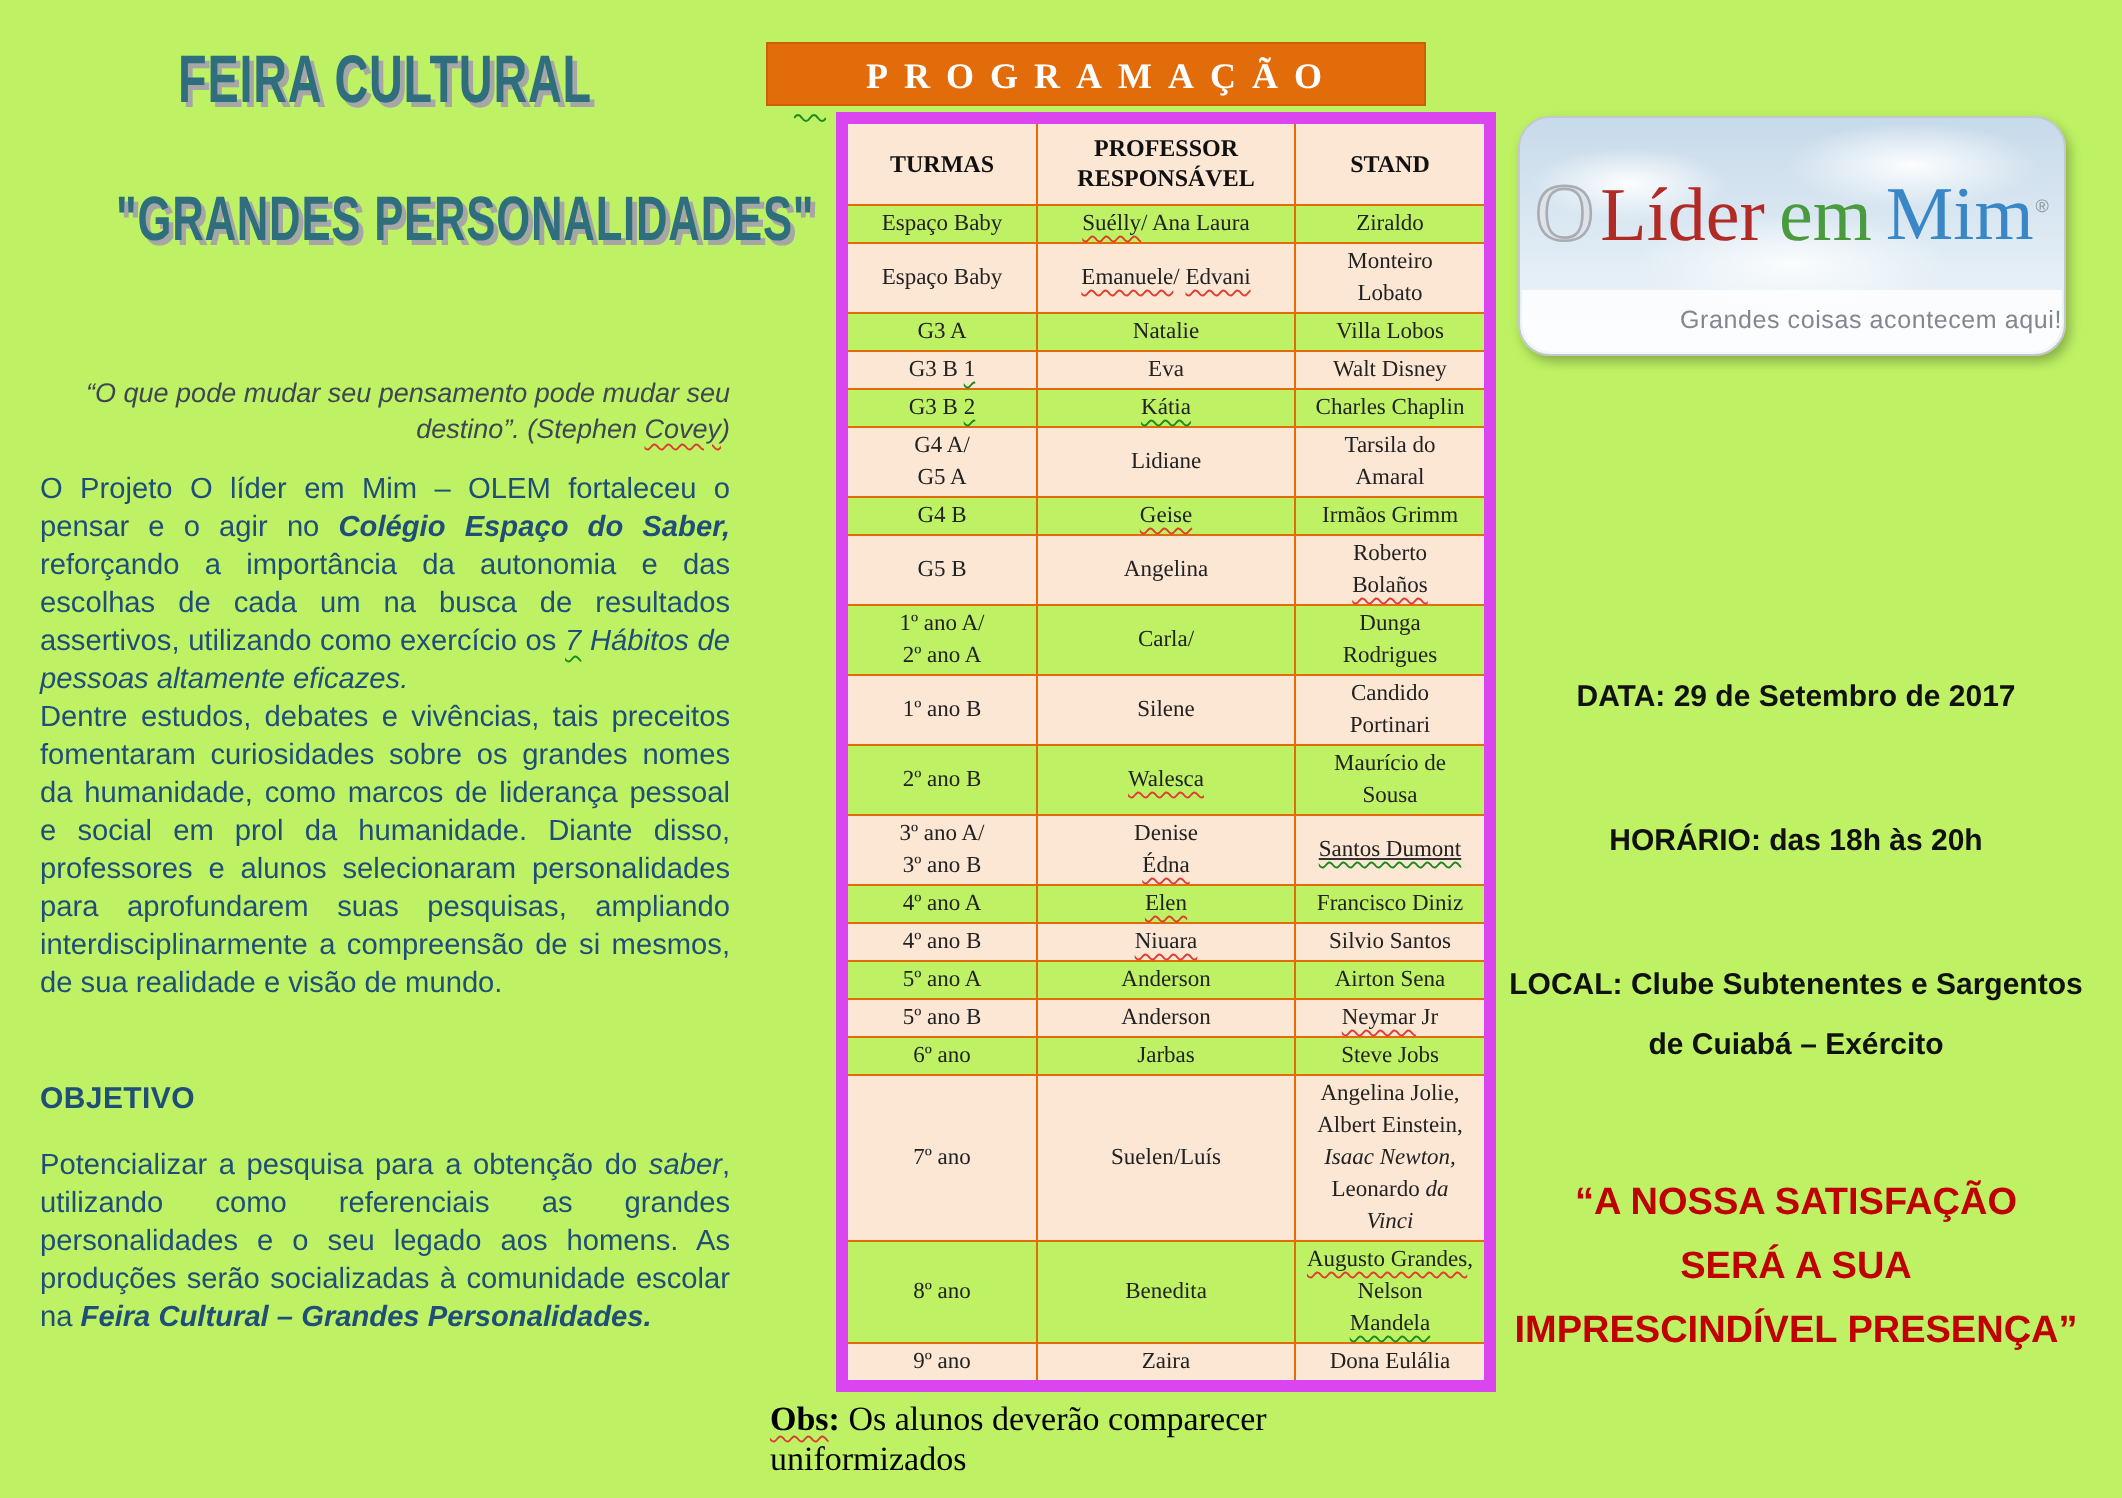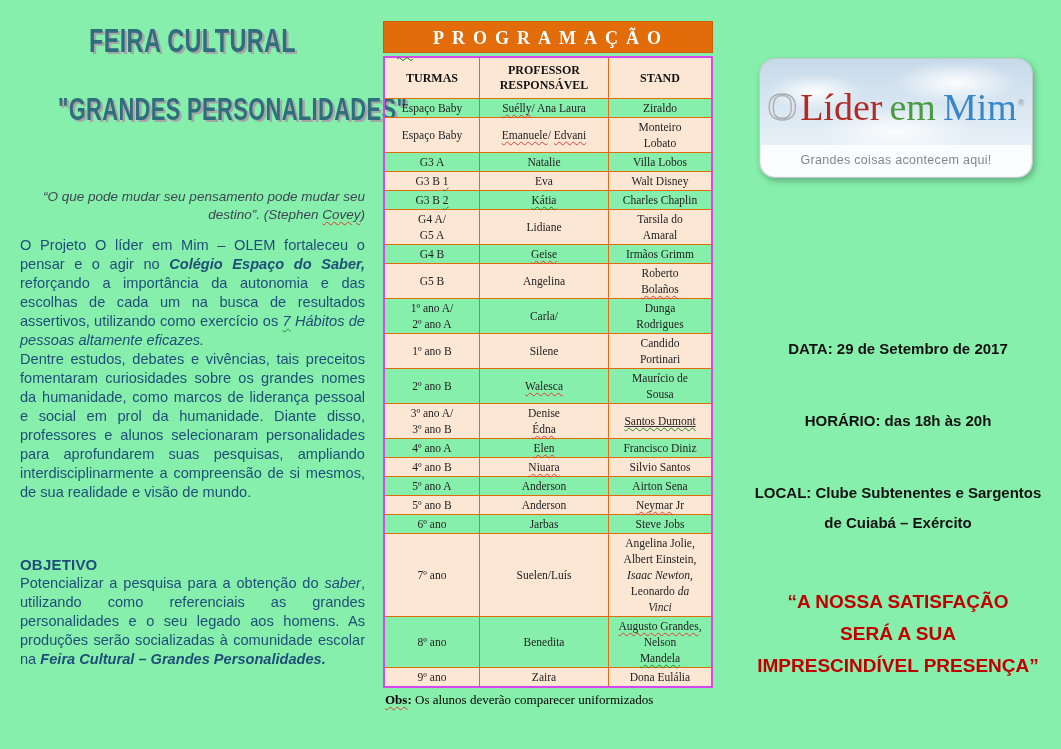--- a/index.html
+++ b/index.html
@@ -1,52 +1,52 @@
 <!DOCTYPE html>
 <html><head>
 <meta charset="utf-8">
 <style>
   html,body{margin:0;padding:0;background:#fff;width:1061px;height:749px;overflow:hidden;
     font-family:"Liberation Sans",sans-serif;}
-  .page{position:relative;width:1061px;height:749px;background:#86efac;}
+  .page{position:relative;width:1061px;height:749px;background:#bef264;}
 
   
   .left-col{position:absolute;left:20px;top:0;width:345px;height:749px;}
   .wordart{position:absolute;width:100%;text-align:center;margin:0;font-weight:700;
     color:#2E6E7D;white-space:nowrap;letter-spacing:.5px;
     transform:scale(0.78,1.12);transform-origin:center;
     text-shadow:3px 2px 0 #a6a6a6;}
   .wa1{top:24px;font-size:30px;}
   .wa2{top:94px;font-size:28px;}
   .quote{position:absolute;top:188px;width:100%;margin:0;text-align:right;
     font-size:13.5px;line-height:18px;color:#3e4653;font-style:italic;}
   .body-text{font-size:14.6px;line-height:19px;text-align:justify;color:#1F4E79;margin:0;}
   .intro{position:absolute;top:236px;width:100%;}
   .intro p{margin:0;}
-  .objetivo{position:absolute;top:556px;margin:0;font-size:15px;font-weight:bold;
+  .objetivo{position:absolute;top:541px;margin:0;font-size:15px;font-weight:bold;
     color:#1F4E79;letter-spacing:.2px;}
   .obj-p{position:absolute;top:574px;width:100%;}
 
   
   .table-col{position:absolute;left:383px;top:21px;width:330px;font-family:Liberation Serif, serif;}
   .prog-bar{background:#E36C0A;border:1px solid #cf5f06;color:#fff;font-weight:bold;
     font-size:18px;letter-spacing:8px;text-align:center;height:32px;line-height:32px;
     box-sizing:border-box;padding-left:6px;}
   .squig-deco{position:absolute;left:14px;top:35px;}
   .prog-table{width:100%;border-collapse:collapse;margin-top:3px;font-size:11.5px;color:#222;}
   .prog-table,.prog-table th,.prog-table td{border:1px solid #E36C0A;}
-  .prog-table{border:2px solid #d946ef;}
+  .prog-table{border:6px solid #d946ef;margin-left:35px;}
   .prog-table th{background:#FCE6D4;font-size:12px;font-weight:bold;color:#111;
     padding:5px 2px;line-height:15px;}
   .prog-table td{padding:1px 3px;text-align:center;vertical-align:middle;
     line-height:16px;white-space:pre-line;}
   .prog-table tbody tr:nth-child(even){background:#FCE6D4;}
   .col-turma{width:90px;}
   .col-prof{width:124px;}
-  .obs{margin:4px 0 0 2px;font-size:13px;color:#000;}
+  .obs{margin:4px 0 0 2px;font-size:17px;color:#000;}
 
   
   .b{font-weight:bold;}
   .i{font-style:italic;}
   .ul{text-decoration:underline;text-decoration-color:#333;}
   .sq-red{text-decoration:underline;text-decoration-style:wavy;
     text-decoration-color:#e03c31;text-decoration-thickness:1px;text-underline-offset:2px;}
   .sq-green{text-decoration:underline;text-decoration-style:wavy;
     text-decoration-color:#1c8a1c;text-decoration-thickness:1px;text-underline-offset:2px;}
   .ul .sq-green,.ul .sq-red{text-underline-offset:2px;}
@@ -64,21 +64,21 @@
     overflow:hidden;}
   .logo-text{position:absolute;top:22px;left:0;width:100%;text-align:center;
     font-family:"Liberation Serif",serif;font-size:38px;line-height:44px;white-space:nowrap;}
   .lg-o{color:#dfe3e7;-webkit-text-stroke:1.3px #a8adb3;font-size:41px;margin-right:3px;}
   .lg-red{color:#b22a25;margin-right:7px;}
   .lg-green{color:#4a9b3f;margin-right:7px;}
   .lg-blue{color:#3a87c8;}
   .lg-reg{font-size:9px;color:#8d9298;vertical-align:super;margin-left:1px;
     font-family:"Liberation Sans",sans-serif;}
   .logo-tag{position:absolute;left:1px;right:1px;bottom:1px;height:31px;line-height:31px;
-    text-align:center;background:rgba(255,255,255,.78);
+    text-align:right;background:rgba(255,255,255,.78);
     color:#81878e;font-size:12.5px;letter-spacing:.3px;border-radius:0 0 15px 15px;}
   .info{position:absolute;width:100%;text-align:center;margin:0;
     font-weight:bold;font-size:15px;color:#111;}
   .info-data{top:340px;}
   .info-hora{top:412px;}
   .info-local{top:478px;line-height:30px;}
   .slogan{position:absolute;top:586px;width:100%;text-align:center;
     font-weight:bold;font-size:19px;line-height:32px;color:#C00000;}
 </style>
 </head>

